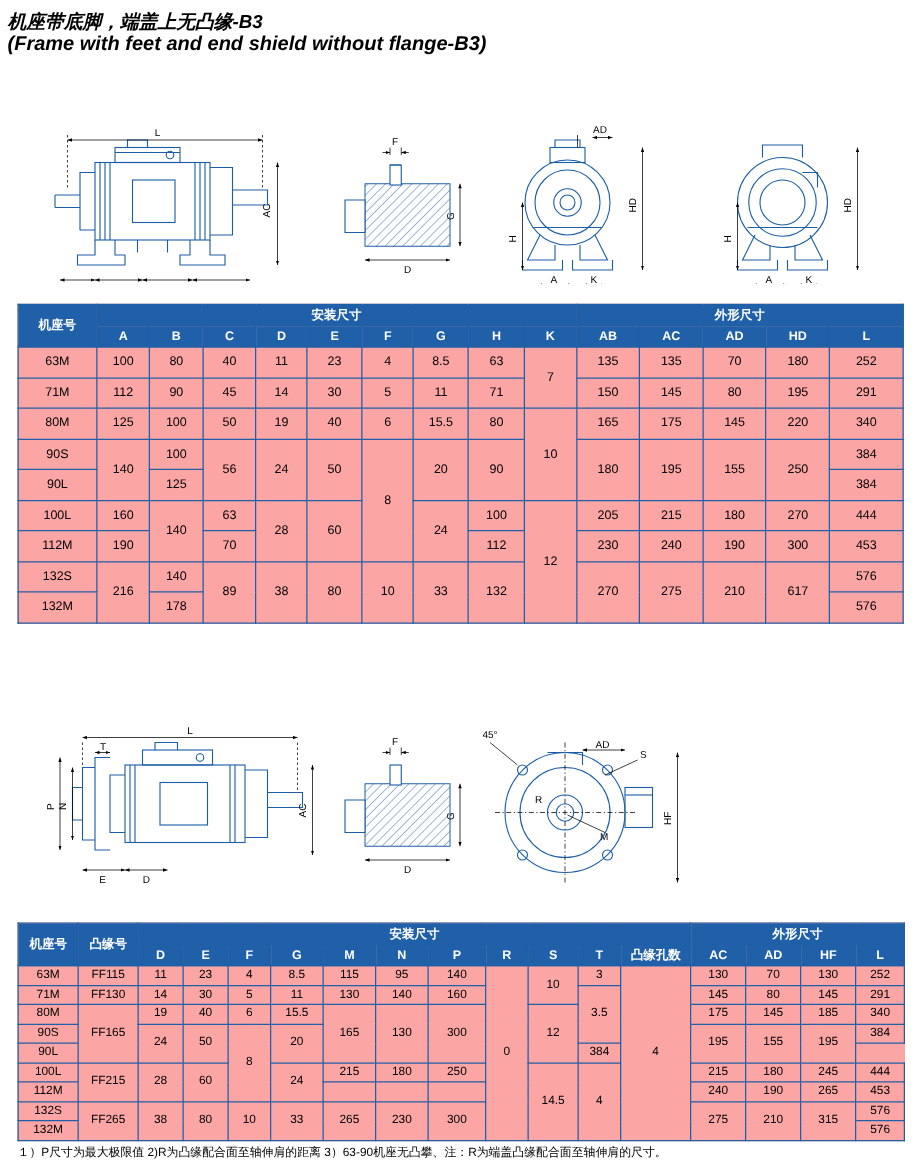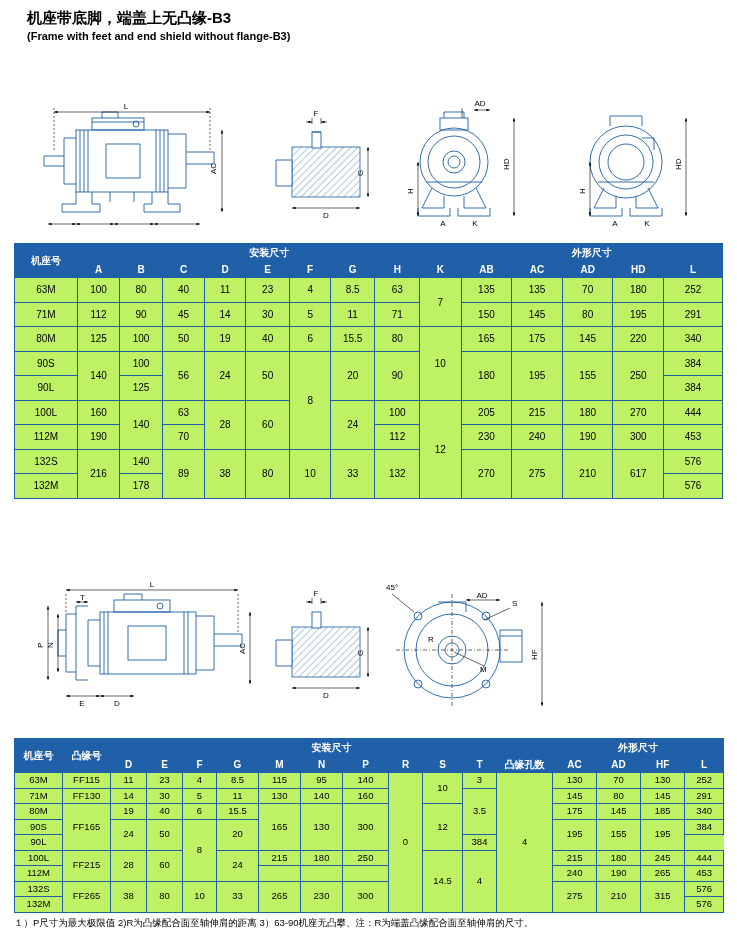--- a/index.html
+++ b/index.html
@@ -9,45 +9,45 @@
     height: 936px;
     background: #ffffff;
     font-family: "Liberation Sans", sans-serif;
     color: #000000;
     position: relative;
     overflow: hidden;
   }
   .page { position: relative; width: 737px; height: 936px; padding: 0; }
 
   
-  .sec-head { padding-left: 27px; }
+  .sec-head { padding-left: 6px; font-style: italic; }
   .sec-title-cn {
     font-size: 15px;
     font-weight: bold;
     letter-spacing: 0px;
     line-height: 20px;
     white-space: nowrap;
   }
   .sec-title-en {
-    font-size: 11px;
+    font-size: 16px;
     font-weight: bold;
     line-height: 16px;
     white-space: nowrap;
   }
 
   
   .draw-wrap { position: relative; }
   .draw-wrap svg { display: block; }
 
   
   table.spec {
     border-collapse: collapse;
     table-layout: fixed;
     font-size: 10px;
-    background: #bef264;
+    background: #fca5a5;
   }
   table.spec th, table.spec td {
     border: 1px solid #1f5fa8;
     text-align: center;
     vertical-align: middle;
     padding: 0;
     font-weight: normal;
     line-height: 1.1;
   }
   table.spec thead th {

